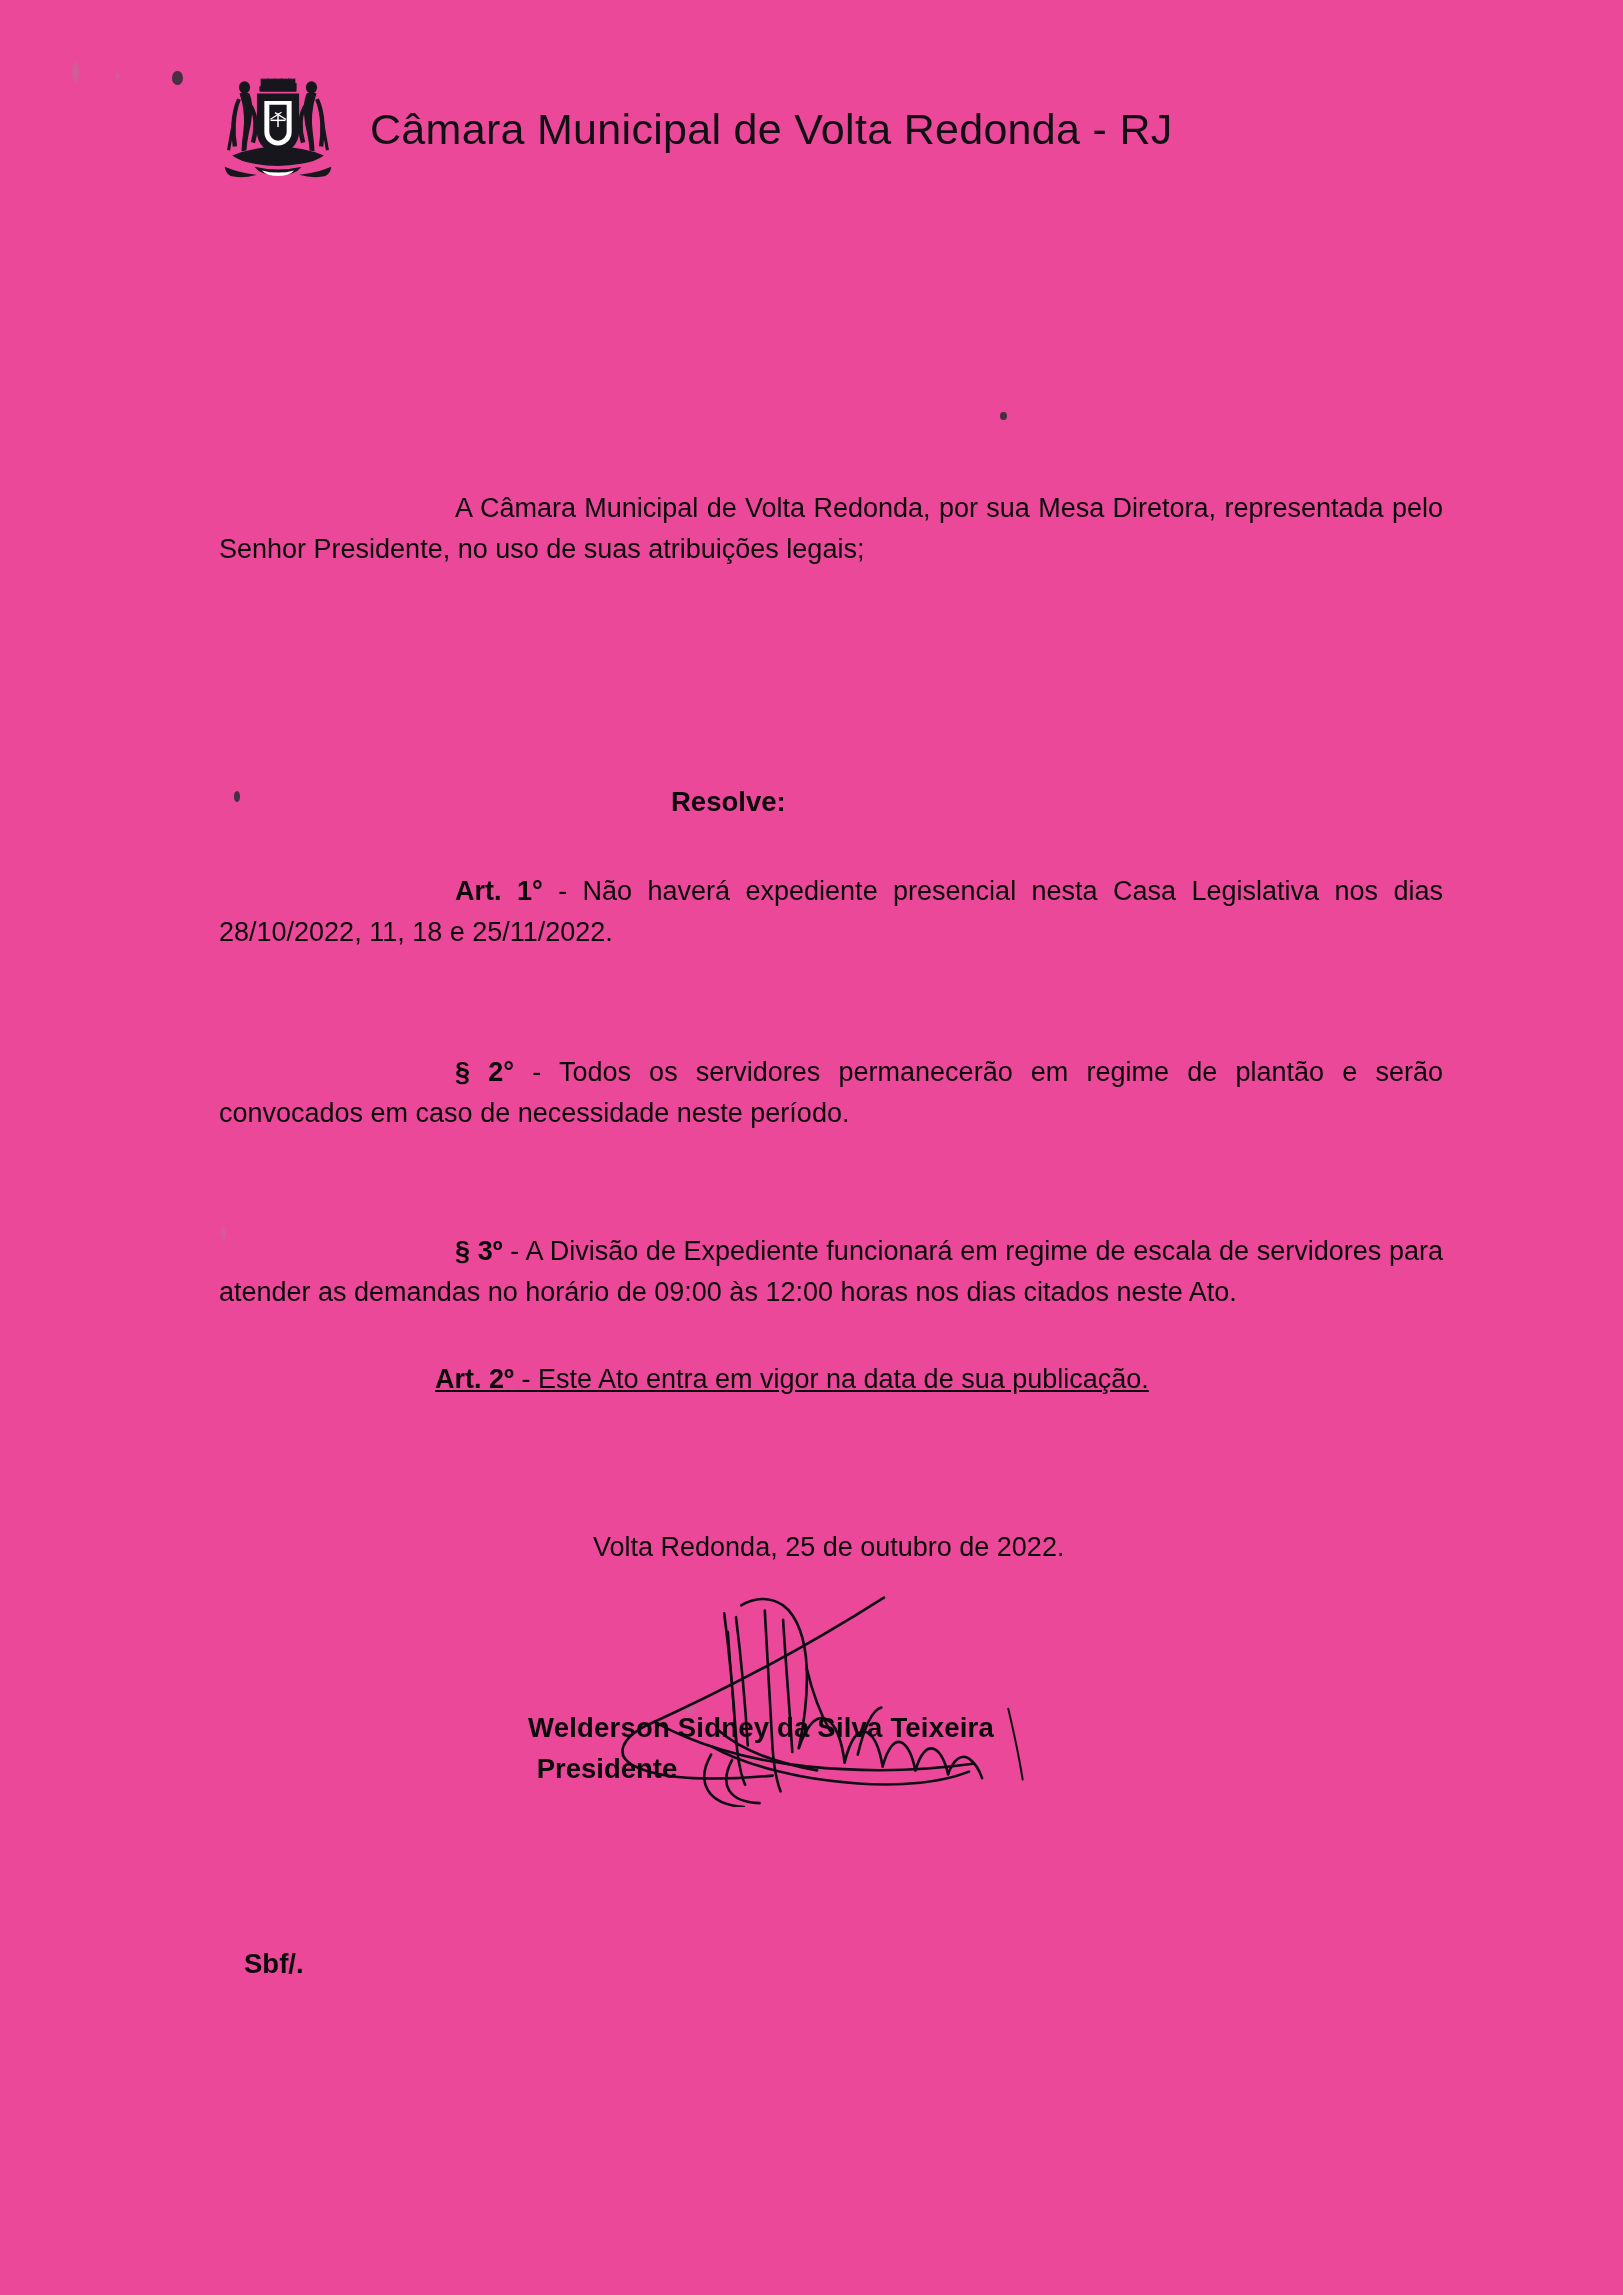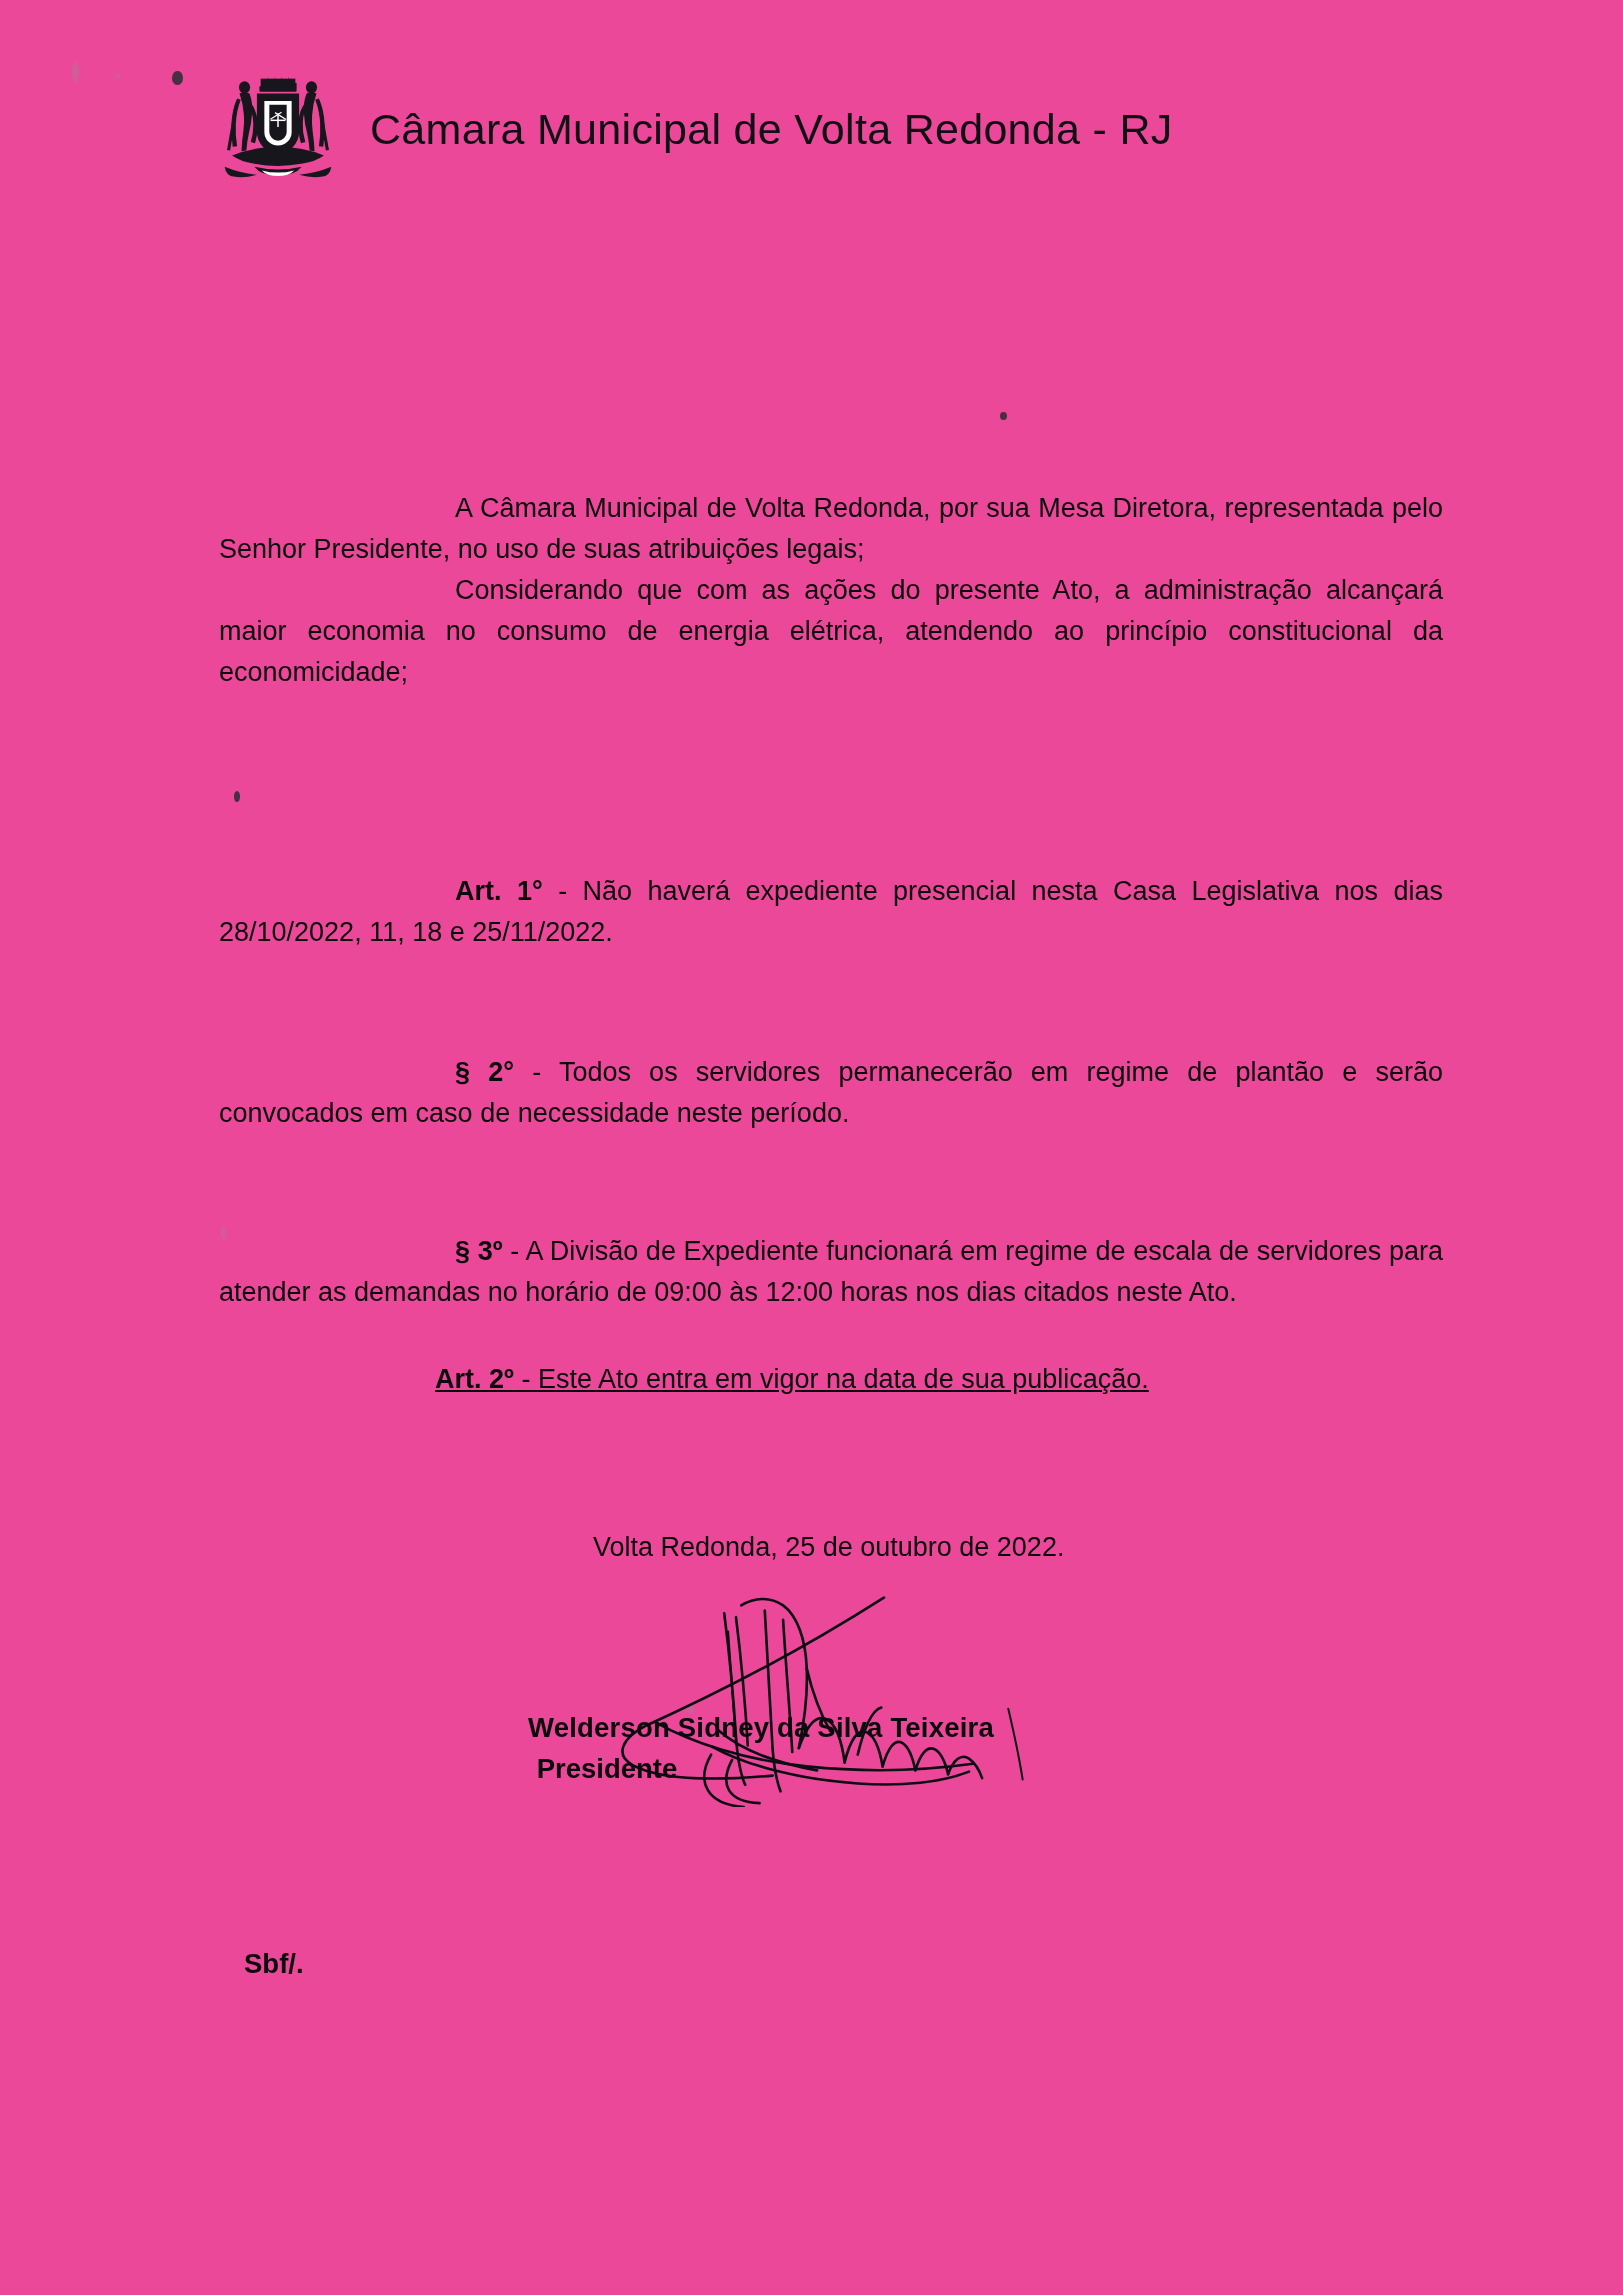--- a/index.html
+++ b/index.html
@@ -223,23 +223,23 @@
         </g>
       </svg>
     </div>
 
     <div class="header-title">Câmara Municipal de Volta Redonda - RJ</div>
   </div>
 
 
   <div class="body-block b1">
     <p class="indent">A Câmara Municipal de Volta Redonda, por sua Mesa Diretora, representada pelo Senhor Presidente, no uso de suas atribuições legais;</p>
-    <p class="indent">Considerando que com as ações do presente Ato, a administração alcançará maior economia no consumo de energia elétrica, atendendo ao princípio constitucional da economicidade;</p>
-  </div>
-
+  </div>
+
+  <div class="resolve">Resolve:</div>
 
   <div class="body-block b2">
     <p class="indent"><strong class="lead">Art. 1°</strong><span> - </span><span>Não haverá expediente presencial nesta Casa Legislativa nos dias 28/10/2022, 11, 18 e 25/11/2022.</span></p>
   </div>
 
 
   <div class="body-block b4">
     <p class="indent"><strong class="lead">§ 2°</strong><span> - </span><span>Todos os servidores permanecerão em regime de plantão e serão convocados em caso de necessidade neste período.</span></p>
   </div>
 

